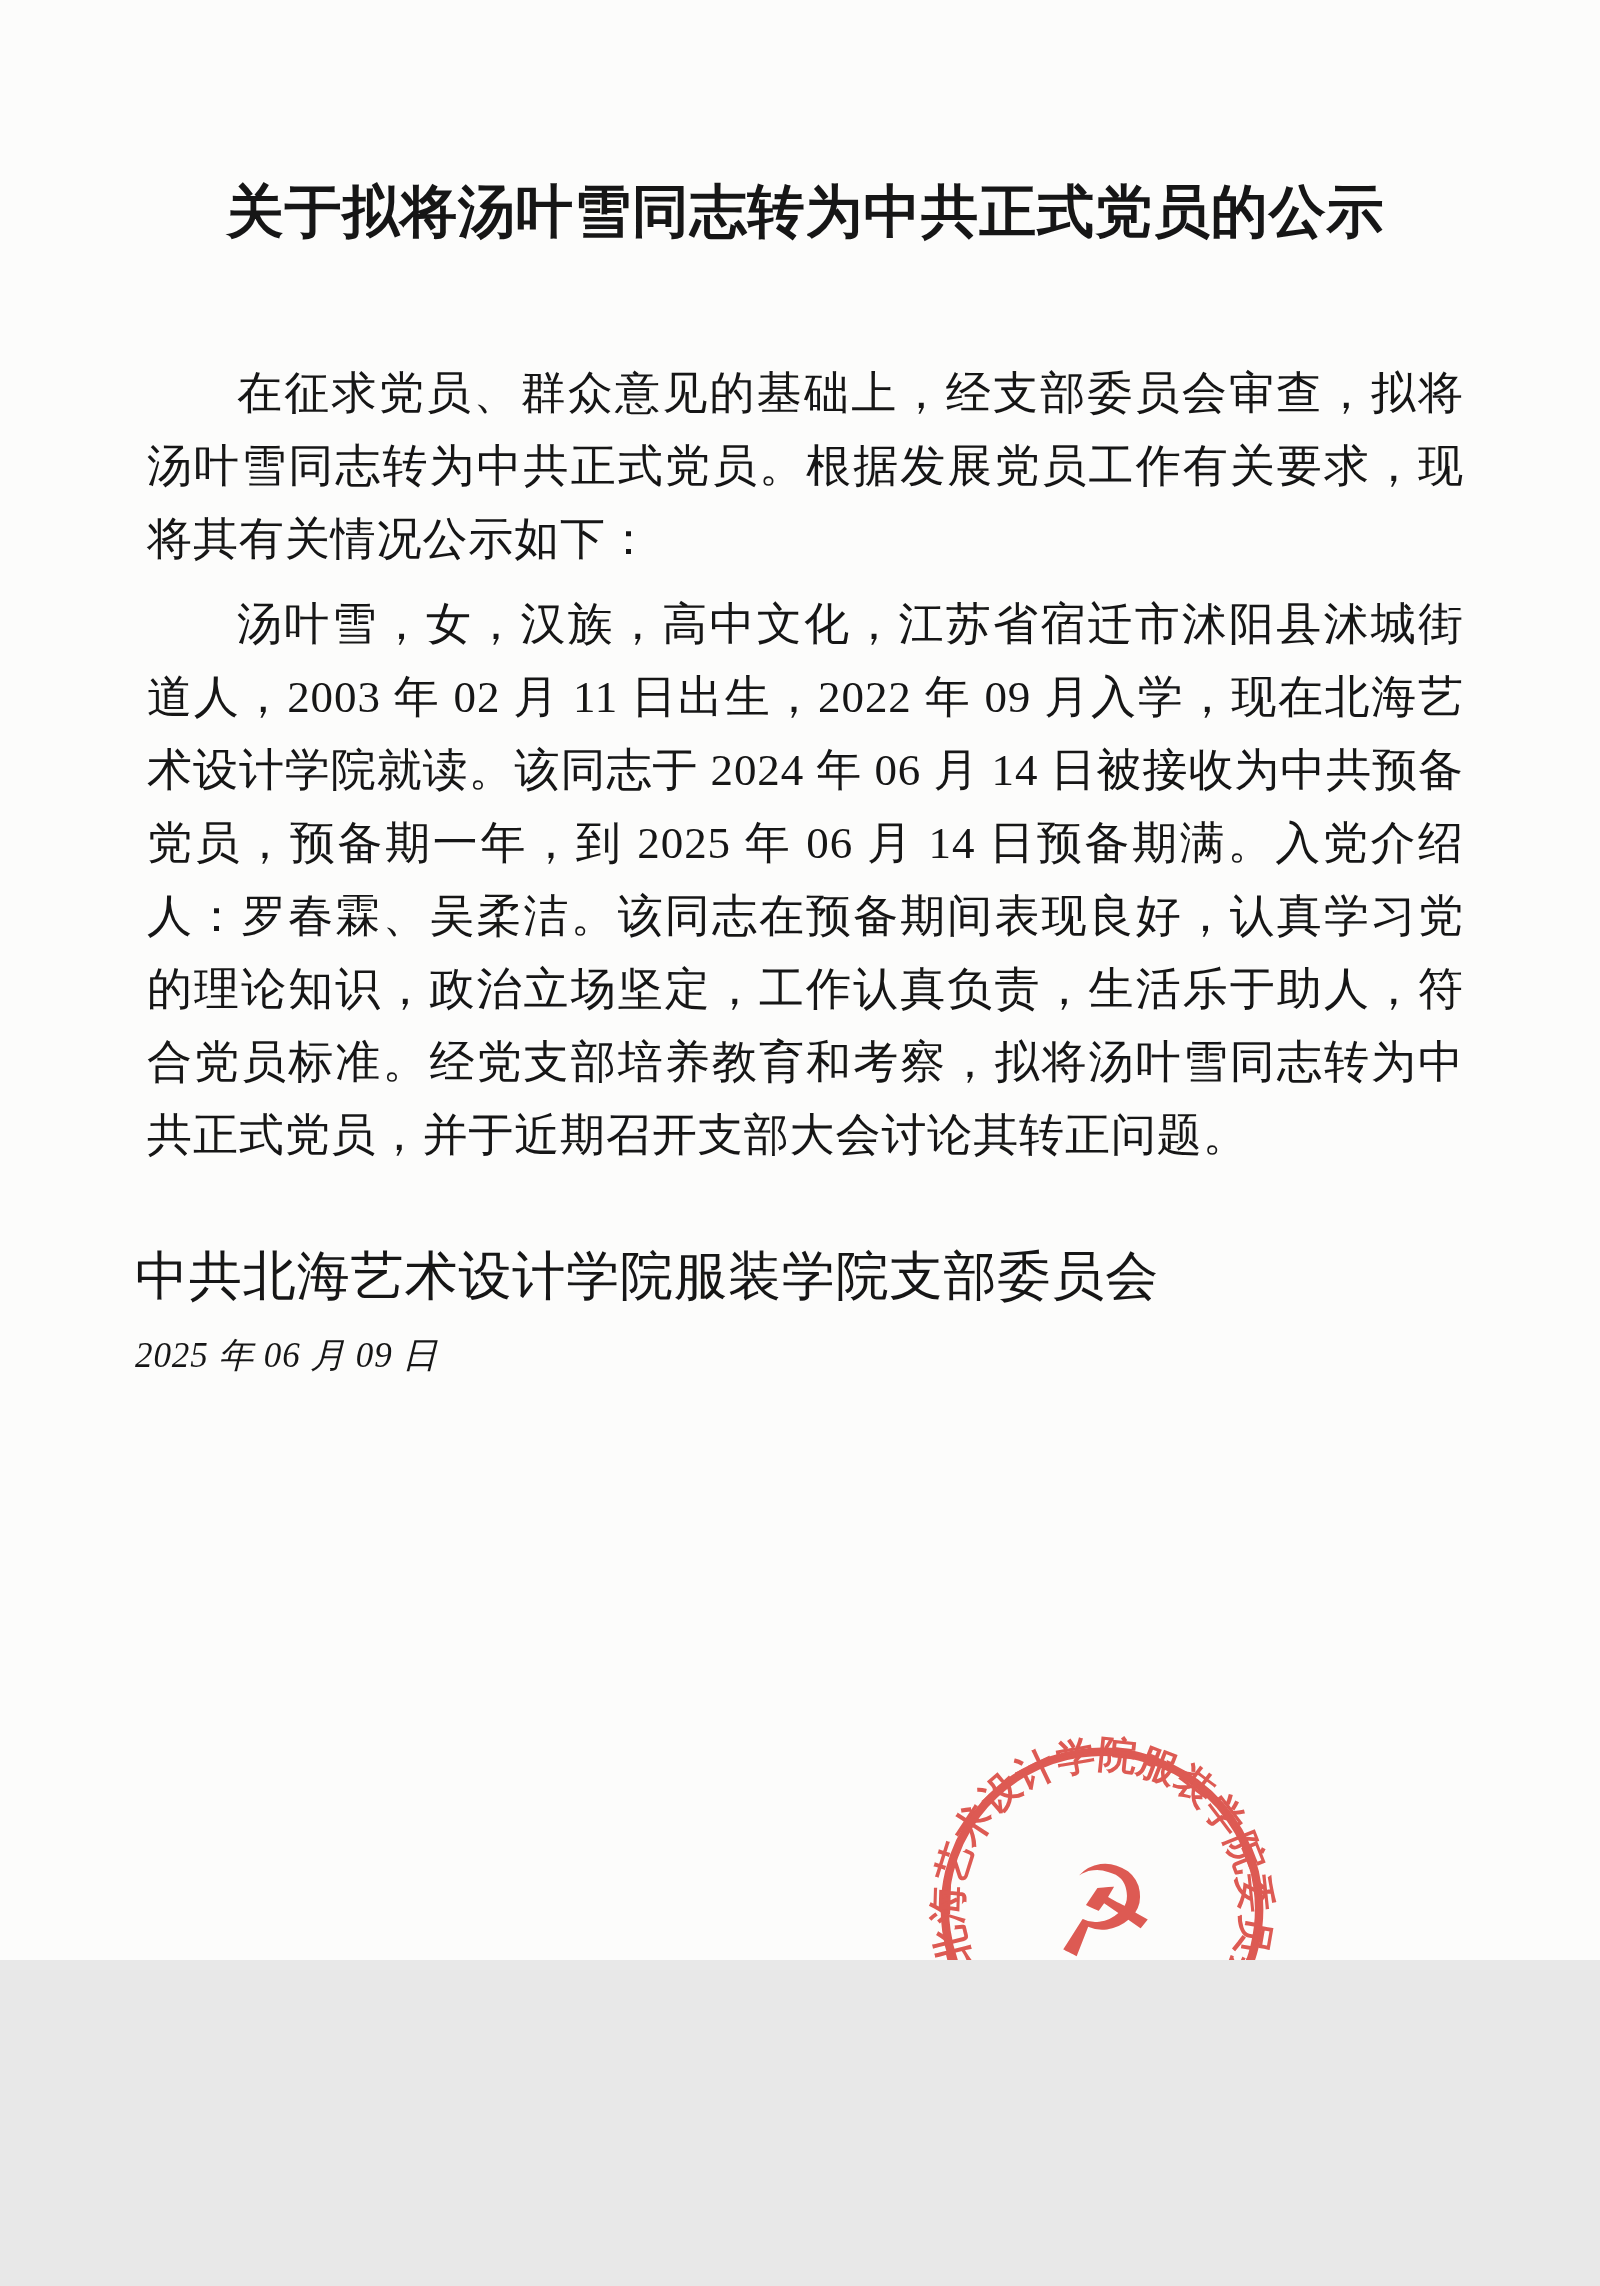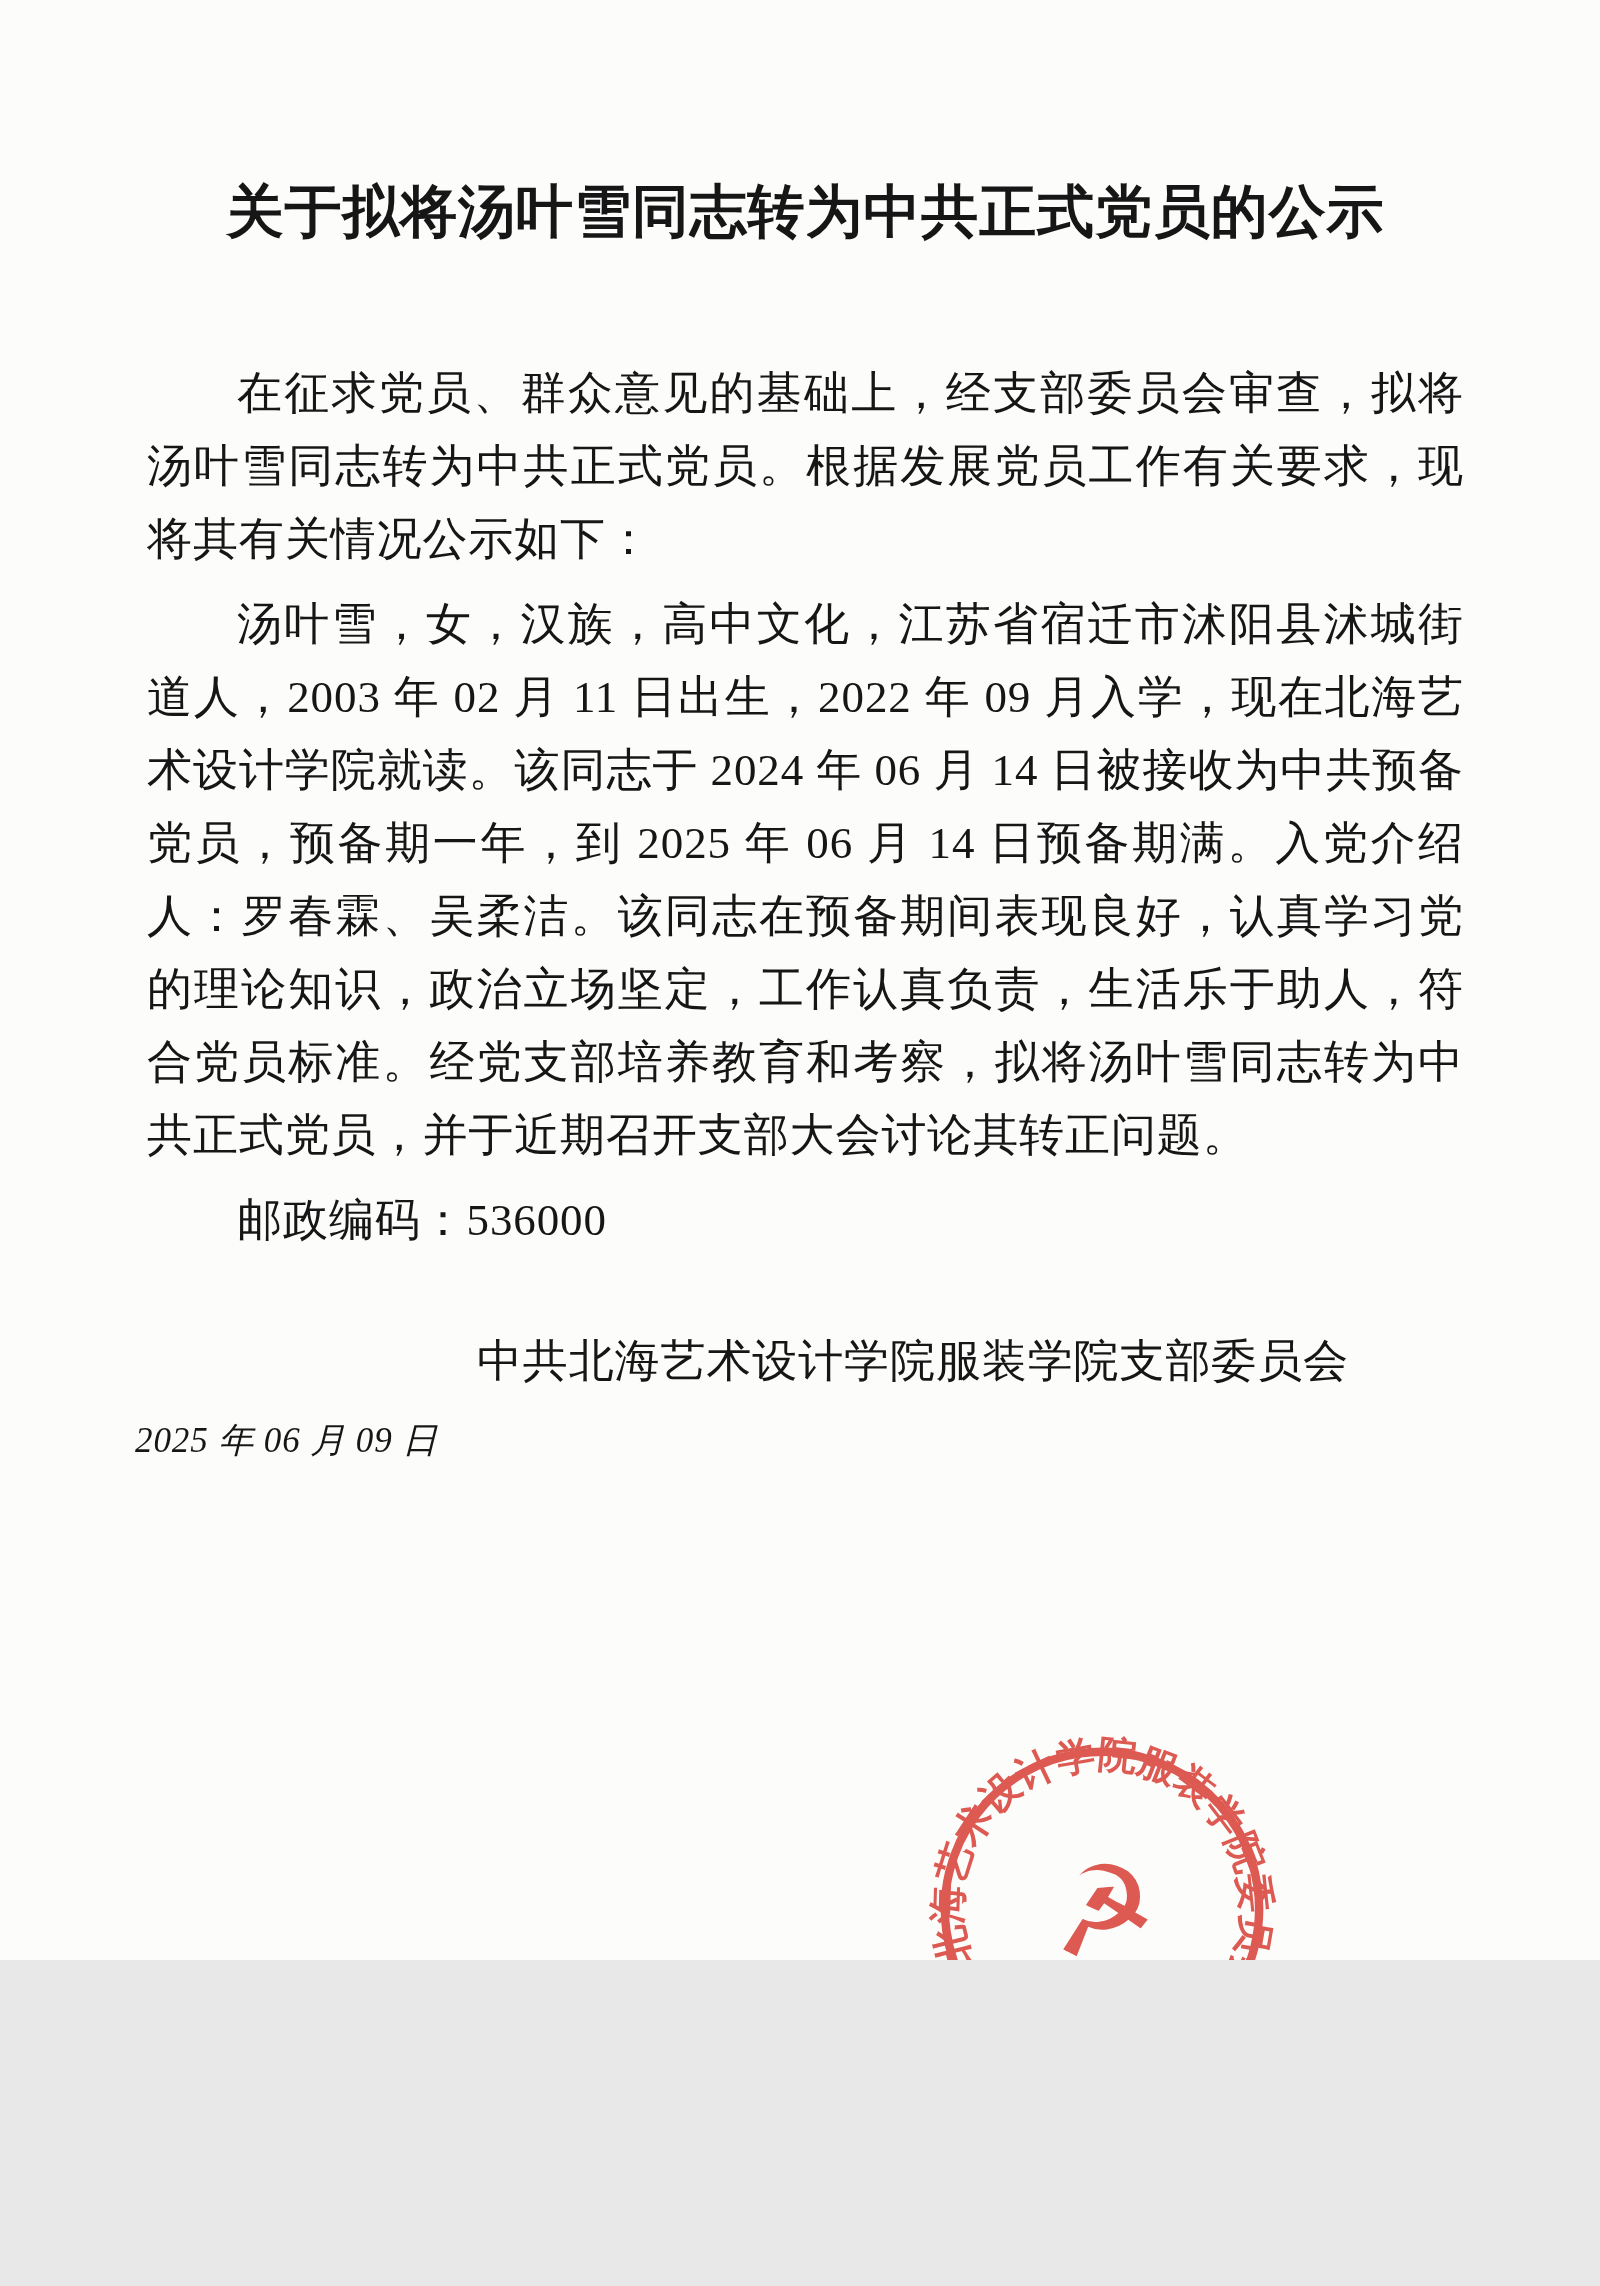--- a/index.html
+++ b/index.html
@@ -35,24 +35,23 @@
   .body p {
     margin: 12px;
     font-size: 45px;
     line-height: 73px;
     letter-spacing: 0.9px;
     text-indent: 2em;
     text-align: justify;
   }
   .signature {
     margin-top: 68px;
-    font-size: 45px;
+    font-size: 53px;
     line-height: 73px;
     letter-spacing: 0.9px;
-    text-align: right;
     padding-right: 127px;
   }
   .date {
     margin-top: 5.6px;
     font-size: 35px;
     line-height: 73px;
     letter-spacing: 0.9px;
     padding-right: 292px;
     font-style: italic;
   }
@@ -80,21 +79,20 @@
 <body>
 
 <div class="page">
 
   <div class="content">
     <h1 class="title">关于拟将汤叶雪同志转为中共正式党员的公示</h1>
 
     <div class="body">
       <p>在征求党员、群众意见的基础上，经支部委员会审查，拟将汤叶雪同志转为中共正式党员。根据发展党员工作有关要求，现将其有关情况公示如下：</p>
       <p>汤叶雪，女，汉族，高中文化，江苏省宿迁市沭阳县沭城街道人，2003 年 02 月 11 日出生，2022 年 09 月入学，现在北海艺术设计学院就读。该同志于 2024 年 06 月 14 日被接收为中共预备党员，预备期一年，到 2025 年 06 月 14 日预备期满。入党介绍人：罗春霖、吴柔洁。该同志在预备期间表现良好，认真学习党的理论知识，政治立场坚定，工作认真负责，生活乐于助人，符合党员标准。经党支部培养教育和考察，拟将汤叶雪同志转为中共正式党员，并于近期召开支部大会讨论其转正问题。</p>
-      <p>邮政编码：536000</p>
     </div>
 
     <div class="signature">中共北海艺术设计学院服装学院支部委员会</div>
 
     <div class="date">2025 年 06 月 09 日</div>
   </div>
 
   <div class="stamp">
     <svg viewBox="0 0 372 372">
       <defs>

